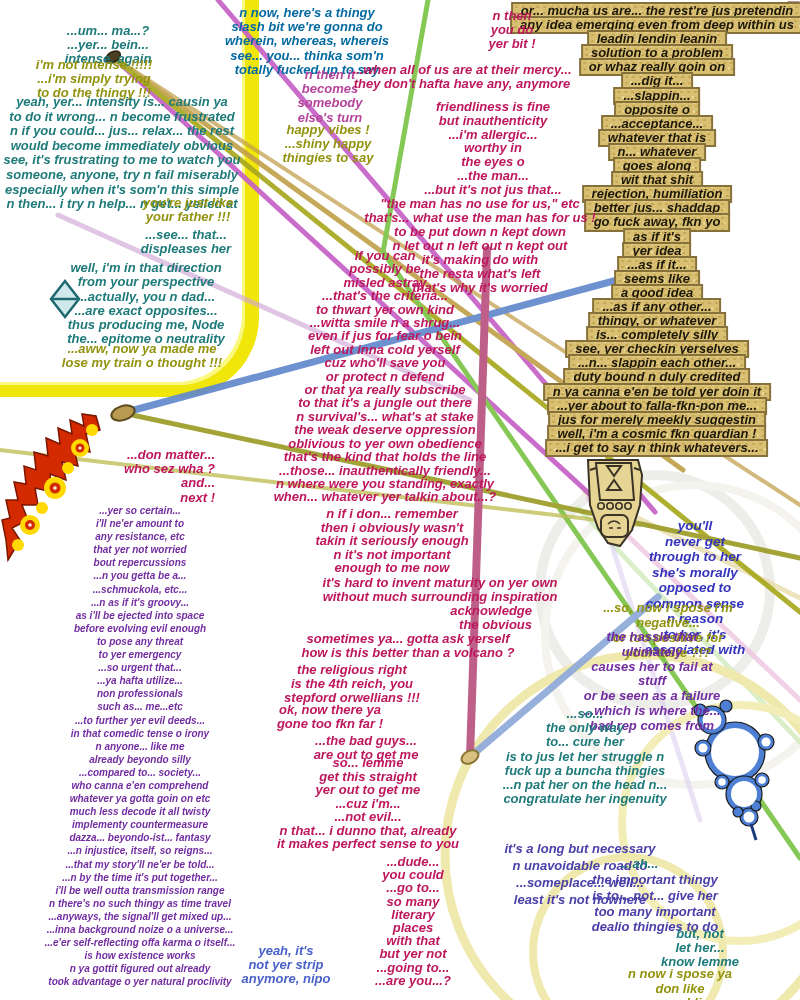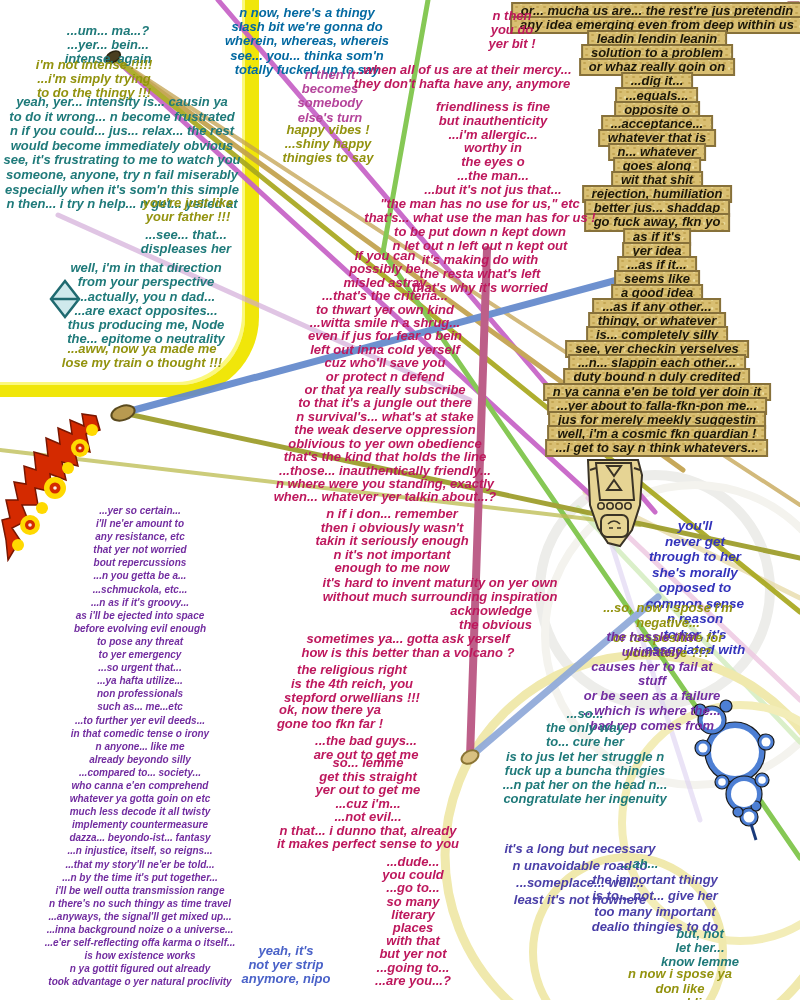--- a/index.html
+++ b/index.html
@@ -190,21 +190,21 @@
     <rect x="788" y="2" width="11" height="8" fill="#b23030" stroke="#7a1f1f" stroke-width="1"></rect>
   </svg>
 
   <div id="parchment">
       <div class="pline">or... mucha us are... the rest're jus pretendin</div>
       <div class="pline">any idea emerging even from deep within us</div>
       <div class="pline">leadin lendin leanin</div>
       <div class="pline">solution to a problem</div>
       <div class="pline">or whaz really goin on</div>
       <div class="pline">...dig it...</div>
-      <div class="pline">...equals...</div>
+      <div class="pline">...slappin...</div>
       <div class="pline">opposite o</div>
       <div class="pline">...acceptance...</div>
       <div class="pline">whatever that is</div>
       <div class="pline">n... whatever</div>
       <div class="pline">goes along</div>
       <div class="pline">wit that shit</div>
       <div class="pline">rejection, humiliation</div>
       <div class="pline">better jus... shaddap</div>
       <div class="pline">go fuck away, fkn yo</div>
       <div class="pline">as if it's</div>
@@ -332,20 +332,24 @@
 so many
 literary
 places
 with that
 but yer not
 ...going to...
 ...are you...?</div>
   <div class="tb t23 blu">yeah, it's
 not yer strip
 anymore, nipo</div>
+  <div class="tb t24 blk right">...don matter...
+who sez wha ?
+and...
+next !</div>
   <div class="tb t25 purp">...yer so certain...
 i'll ne'er amount to
 any resistance, etc
 that yer not worried
 bout repercussions
 ...n you getta be a...
 ...schmuckola, etc...
 ...n as if it's groovy...
 as i'll be ejected into space
 before evolving evil enough

